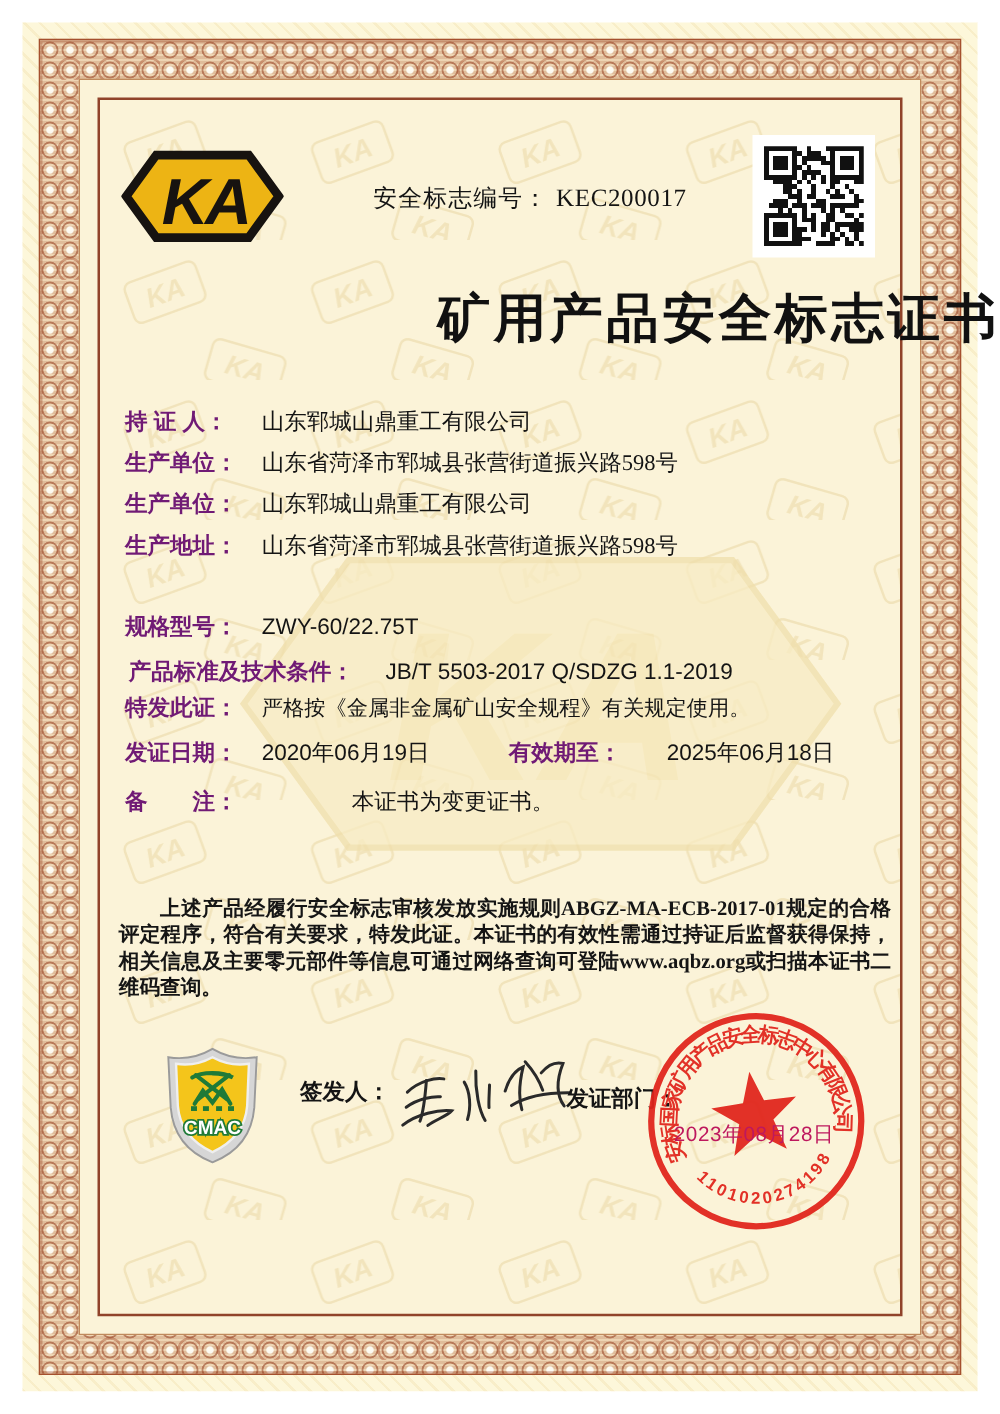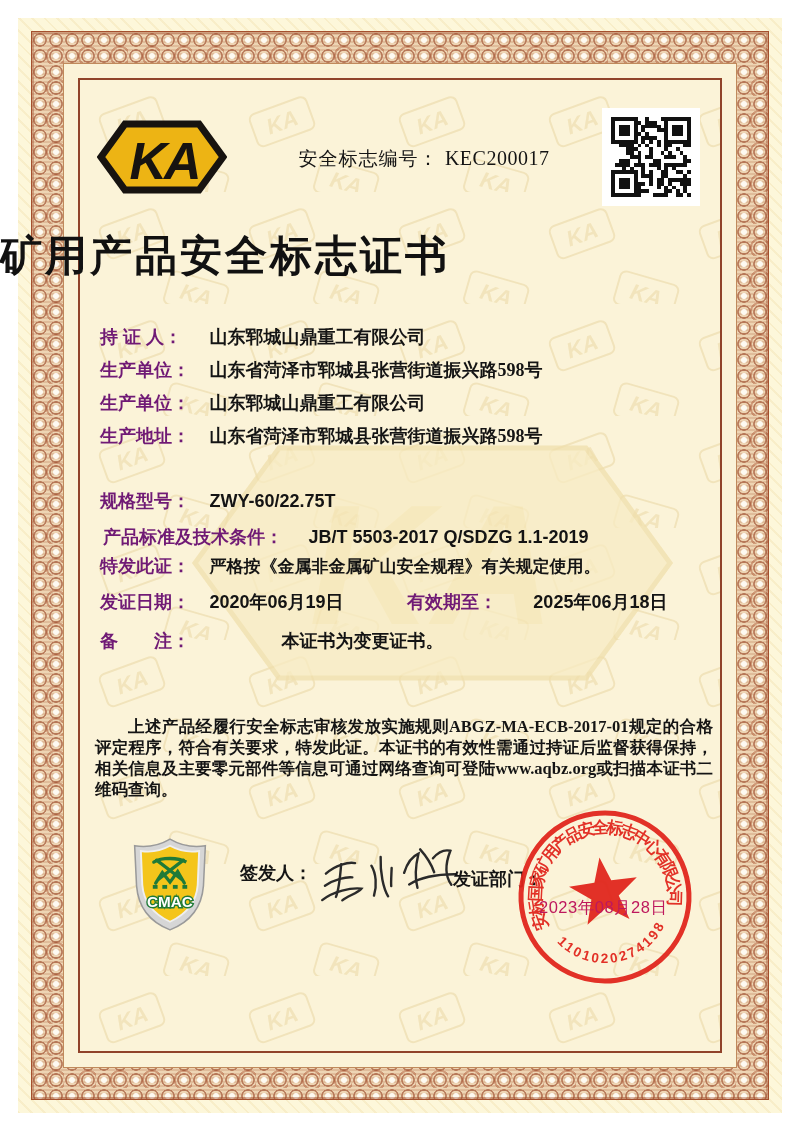--- a/index.html
+++ b/index.html
@@ -24,28 +24,28 @@
   .wm-center{position:absolute;left:185px;top:432px;width:495px;height:262px;opacity:.75;}
 
   
   .ka-logo{position:absolute;left:97px;top:117px;width:130px;height:80px;}
   .mark-line{position:absolute;left:0;right:0;top:146px;text-align:center;padding-left:48px;
     font-size:19px;letter-spacing:1px;white-space:nowrap;}
   .mark-line .num{font-family:"Liberation Serif",serif;font-size:20px;letter-spacing:.5px;}
   .qr-box{position:absolute;left:602px;top:108px;width:98px;height:98px;background:#ffffff;}
   .qr-box svg{position:absolute;left:9px;top:9px;width:80px;height:80px;}
 
-  .title{position:absolute;left:0;right:0;top:232px;text-align:left;font-size:42px;line-height:48px;
+  .title{position:absolute;left:0;right:0;top:232px;text-align:right;font-size:42px;line-height:48px;
     font-weight:900;letter-spacing:3px;font-family:"Liberation Serif",serif;color:#111;}
 
   
   .row{position:absolute;left:100px;height:24px;line-height:24px;white-space:nowrap;}
   .lab{display:inline-block;width:105px;font-weight:bold;font-size:18px;color:#701a75;}
   .lab.wide{width:186px;text-align:center;}
-  .val{font-size:18px;font-weight:bold;}
+  .val{font-size:18px;font-weight:normal;}
   .kai{font-family:"Liberation Serif",serif;}
   .hei{font-family:"Liberation Sans",sans-serif;}
   .scope{font-size:17px;}
 
   .statement{position:absolute;left:95px;top:716px;width:618px;font-size:16.5px;line-height:21px;
     font-weight:bold;font-family:"Liberation Serif",serif;text-align:justify;text-indent:2em;color:#151515;}
 
   
   .cmac-logo{position:absolute;left:127px;top:836px;width:86px;height:96px;}
   .signer-label{position:absolute;left:240px;top:861px;font-size:18px;font-weight:bold;}

